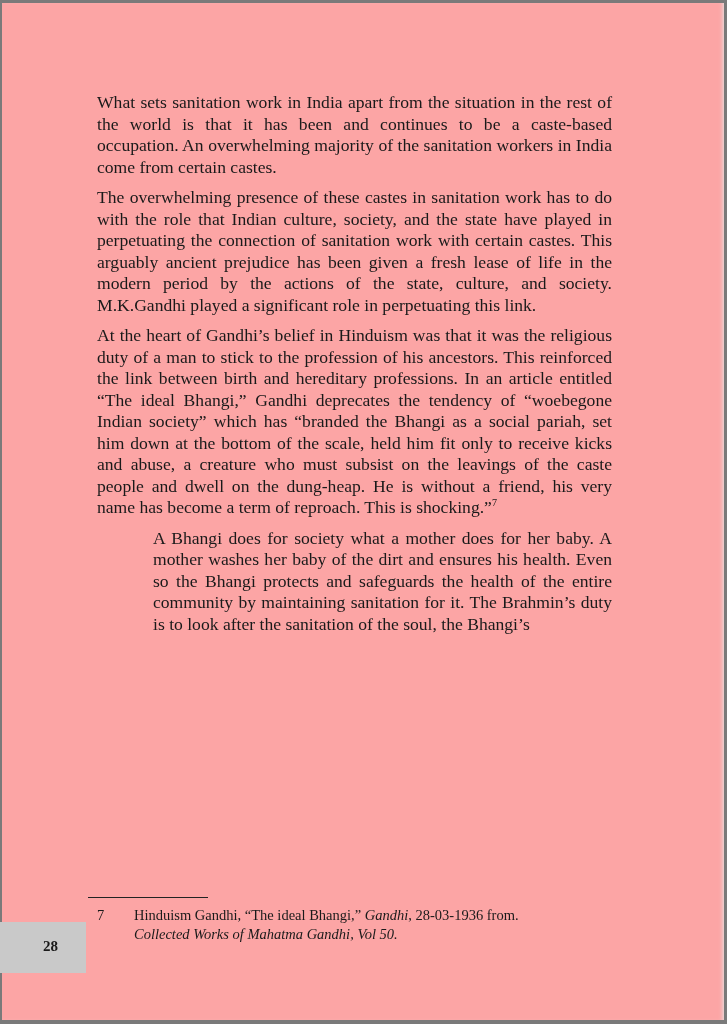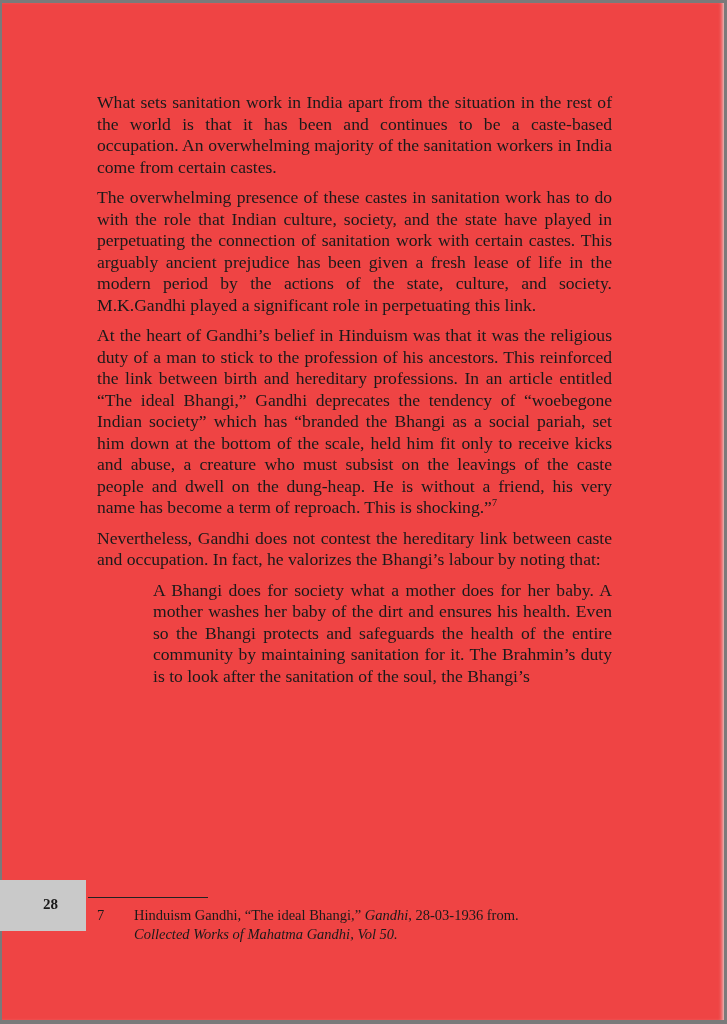--- a/index.html
+++ b/index.html
@@ -4,21 +4,21 @@
 <style>
   html, body { margin:0; padding:0; }
   body {
     width:727px; height:1024px; overflow:hidden;
     background:#7a7a7a;
     position:relative;
     font-family:"Liberation Serif","DejaVu Serif",serif;
   }
   .page {
     position:absolute; left:2px; top:3px; width:722px; height:1017px;
-    background:#ef4444;
+    background:#fca5a5;
     box-shadow: inset -4px 0 4px -3px #e4e4e4;
   }
   .body-text {
     position:absolute; left:95px; top:89px; width:515px;
     font-size:17.6px; line-height:21.5px; color:#1a1a1a;
     text-align:justify;
   }
   .body-text p { margin:0 0 9px 0; }
   .blockquote {
     margin:0 0 0 56px !important;
@@ -30,38 +30,37 @@
   }
   .footnote {
     position:absolute; left:95px; top:903px; width:520px;
     font-family:"Liberation Serif","DejaVu Serif",serif;
     font-size:14.5px; line-height:19px; color:#1a1a1a;
   }
   .fn-num { position:absolute; left:0; top:0; }
   .fn-text { margin-left:37px; }
   .fn-text i { font-style:italic; }
   .page-tab {
-    position:absolute; left:0; top:880px; width:86px; height:51px;
+    position:absolute; left:0; top:922px; width:86px; height:51px;
     background:#c9c9c9;
   }
   .page-num {
     position:absolute; right:28px; top:16px;
     font-family:"Liberation Serif","DejaVu Serif",serif;
     font-weight:bold; font-size:15px; color:#1a1a1a;
   }
 </style>
 </head>
 <body>
 
 <div class="page">
   <div class="body-text">
     <p>What sets sanitation work in India apart from the situation in the rest of the world is that it has been and continues to be a caste-based occupation. An overwhelming majority of the sanitation workers  in India come from certain castes.</p>
     <p>The overwhelming presence of these castes in sanitation work has to do with the role that Indian culture, society, and the state have played in perpetuating the connection of sanitation work with certain castes. This arguably ancient prejudice has been given a fresh lease of life in the modern period by  the actions of the state, culture, and society. M.K.Gandhi played a significant role in perpetuating this link.</p>
     <p><span>At the heart of Gandhi’s belief in Hinduism was that it was the religious duty of a man to stick to the profession of his ancestors. This reinforced the link between birth and hereditary professions. In an article entitled “The ideal Bhangi,” Gandhi deprecates the tendency of “woebegone Indian society”  which has  “branded the Bhangi as a social pariah, set him down at the bottom of the scale, held him fit only to receive kicks and abuse, a creature who must subsist on the leavings of the caste people and dwell on the dung-heap. He is without a friend, his very name has become a term of reproach. This is shocking.”</span><sup>7</sup></p>
-    <p>Nevertheless, Gandhi does not contest the hereditary link between caste and occupation. In fact, he valorizes the Bhangi’s labour by noting that:</p>
     <p class="blockquote">A Bhangi does for society what a mother does for her baby. A mother washes her baby of the dirt and ensures his health. Even so the Bhangi protects and safeguards the health of the entire community by maintaining sanitation for it. The Brahmin’s duty is to look after the sanitation of the soul, the Bhangi’s</p>
   </div>
 
   <div class="rule"></div>
 
   <div class="footnote">
     <span class="fn-num">7</span>
     <div class="fn-text">
       <span>Hinduism Gandhi, “The ideal Bhangi,” </span><i>Gandhi</i><span>, 28-03-1936 from.</span><br>
       <i>Collected Works of Mahatma Gandhi, Vol 50.</i>

